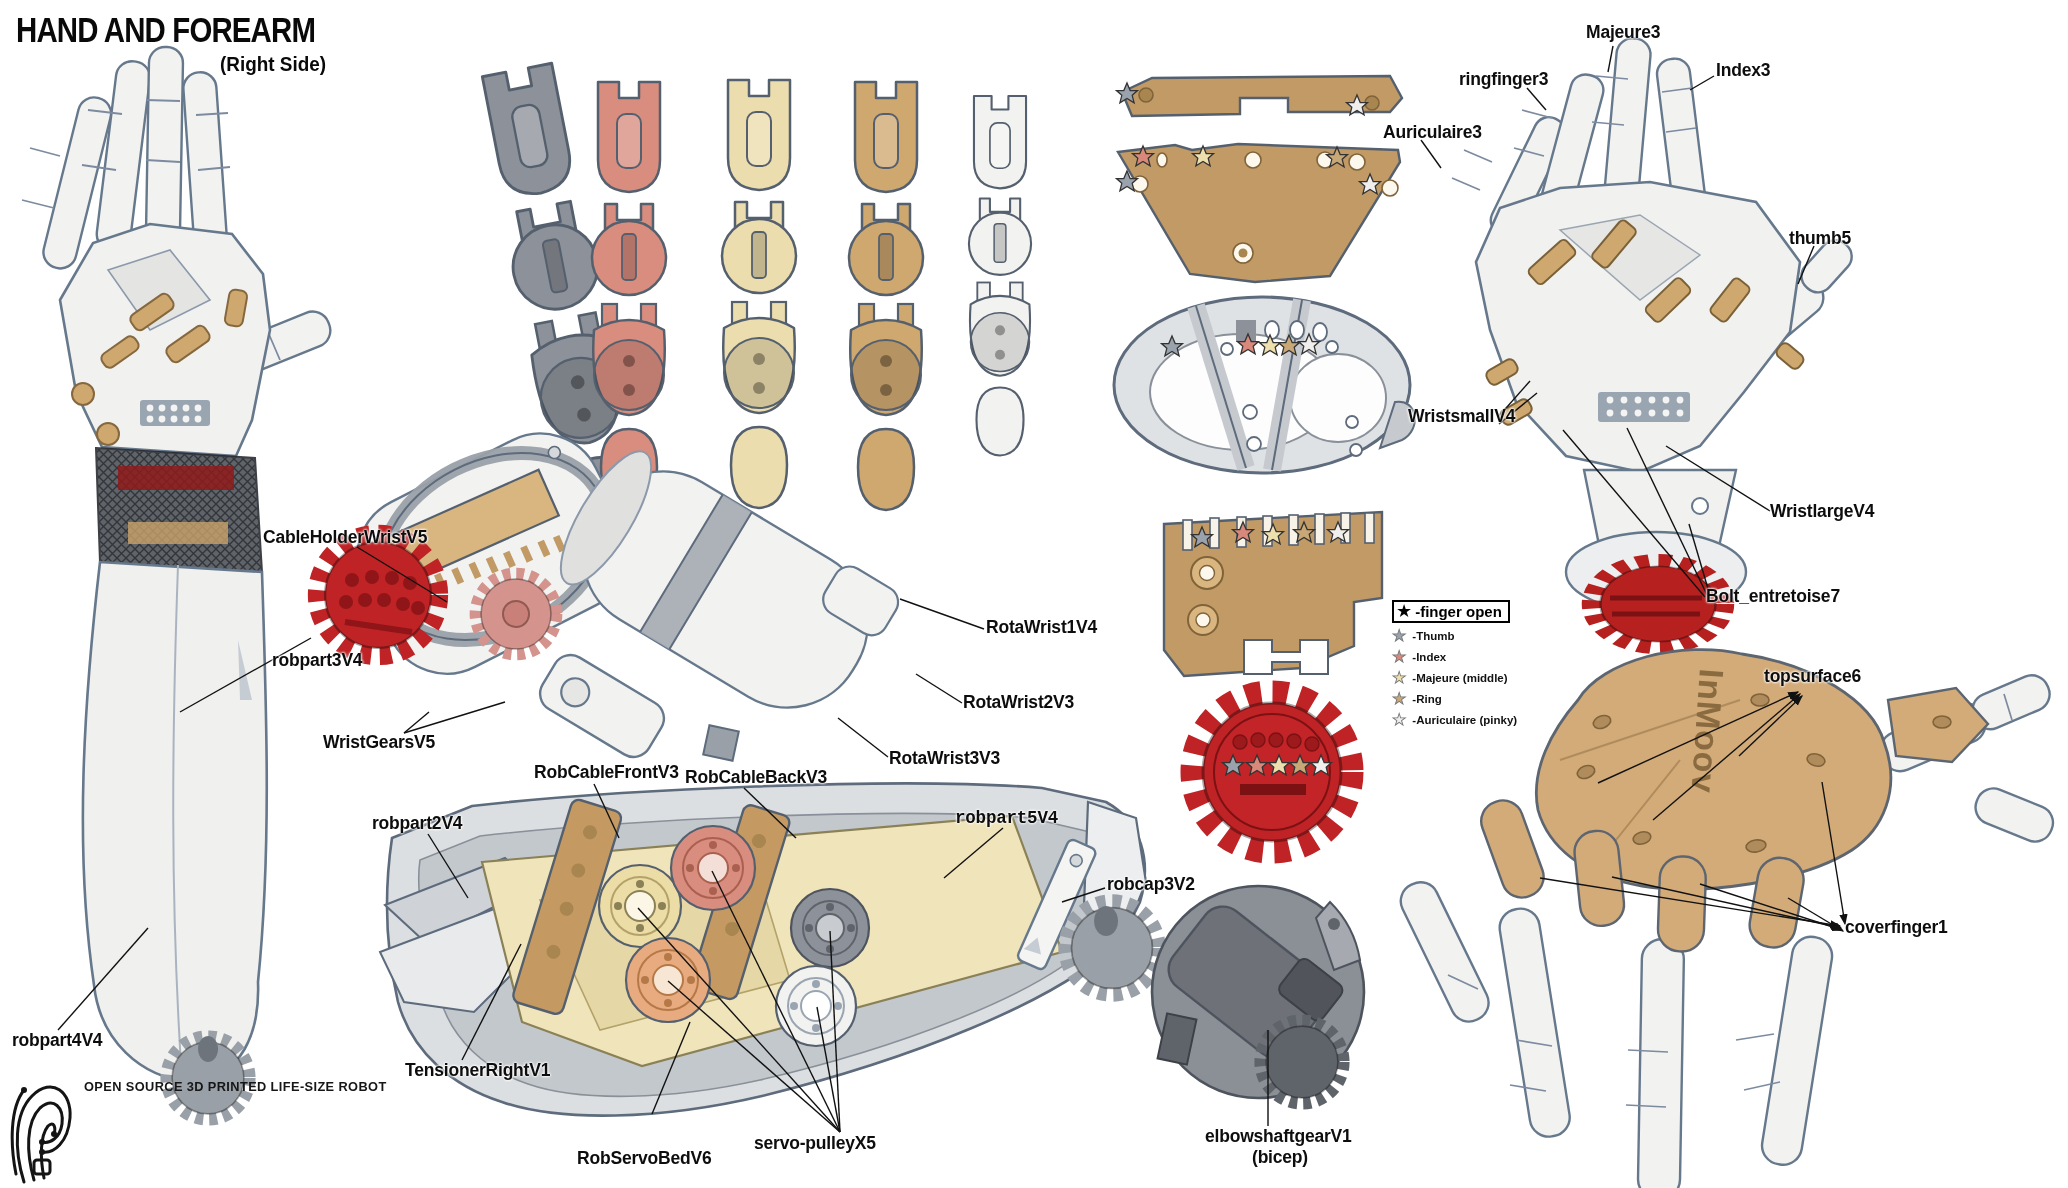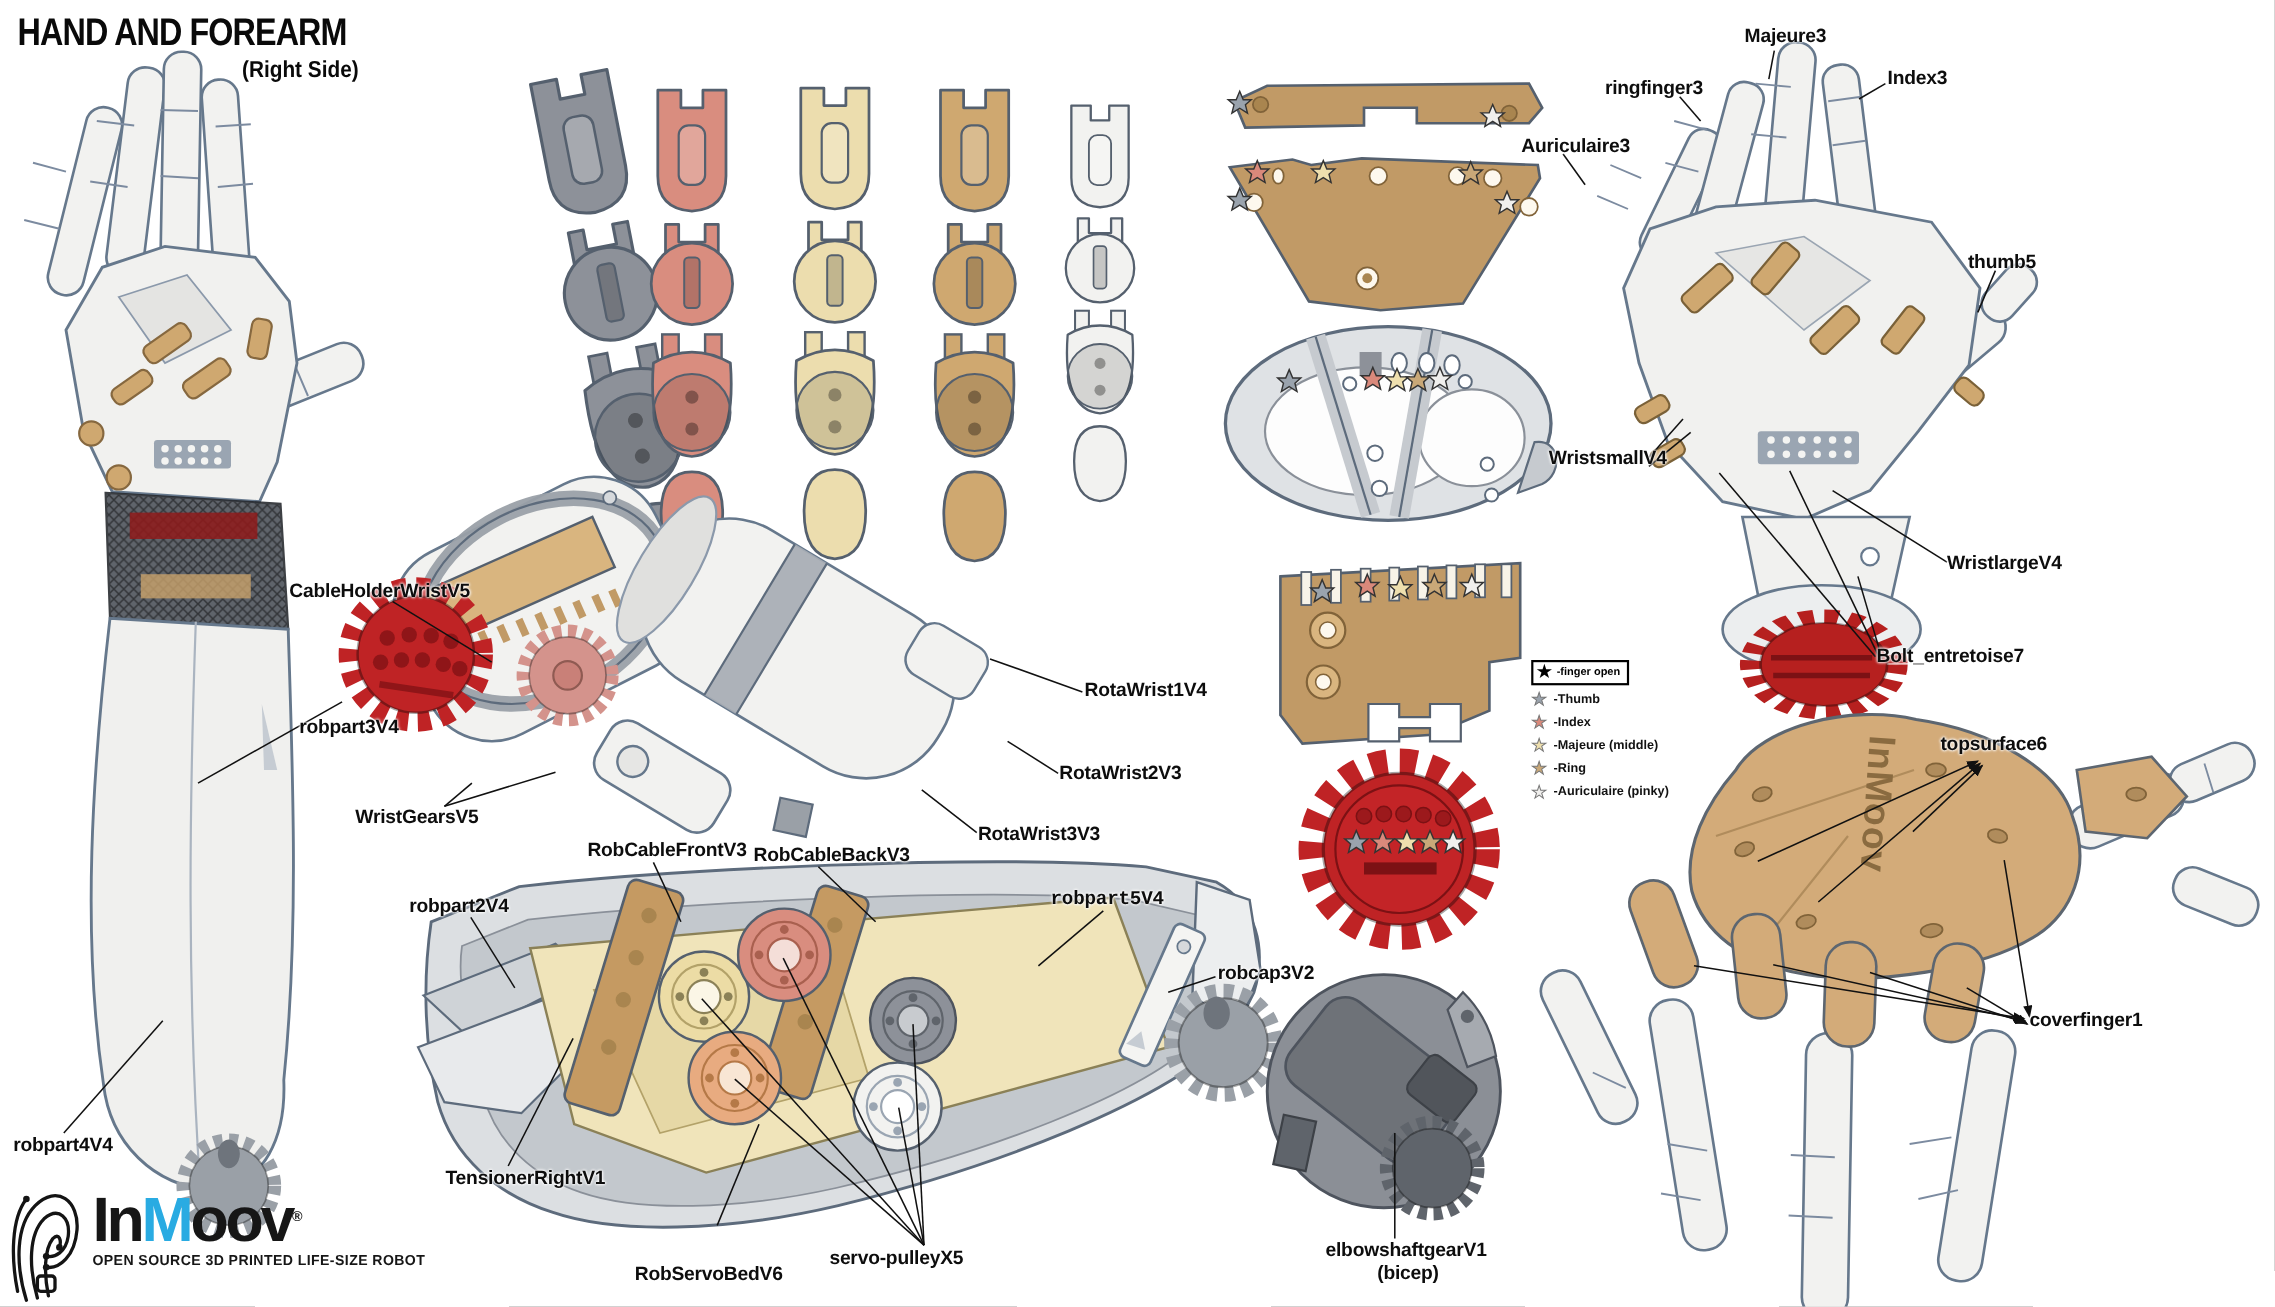--- a/index.html
+++ b/index.html
@@ -12,21 +12,21 @@
   
   .title-main{position:absolute;left:16px;top:10px;font-size:35px;font-weight:bold;color:#090909;
               transform:scaleX(0.84);transform-origin:left top;letter-spacing:-1px;white-space:nowrap;z-index:3;}
   .title-sub{position:absolute;left:220px;top:52px;font-size:21px;font-weight:bold;color:#090909;
              transform:scaleX(0.9);transform-origin:left top;white-space:nowrap;z-index:3;}
   
   .legend{position:absolute;left:1392px;top:600px;z-index:3;}
   .legend-header{display:inline-flex;align-items:center;gap:3px;border:2px solid #000;background:#fff;
                  padding:0 6px 1px 2px;}
   .legend-header .star{font-family:"DejaVu Sans",sans-serif;font-size:18px;color:#000;line-height:18px;}
-  .legend-header .txt{font-size:10px;font-weight:bold;color:#000;}
+  .legend-header .txt{font-size:15px;font-weight:bold;color:#000;}
   .legend-item{display:flex;align-items:center;gap:6px;margin-top:5px;height:16px;}
   .legend-item .star{font-family:"DejaVu Sans",sans-serif;font-size:16px;line-height:14px;
                      -webkit-text-stroke:0.9px #777;}
   .legend-item .txt{font-size:11.5px;font-weight:bold;color:#111;}
   
   .logo{position:absolute;left:10px;top:1078px;z-index:3;display:flex;align-items:flex-start;}
   .logo-text{margin-left:6px;}
   .logo-name{font-size:57px;font-weight:bold;letter-spacing:-3px;color:#161616;line-height:56px;}
   .logo-name .accent{color:#29abe2;}
   .logo-reg{font-size:13px;font-weight:bold;vertical-align:18px;letter-spacing:0;}
@@ -548,18 +548,17 @@
       </g>
       <g fill="#141414">
         <circle cx="32" cy="74" r="3"></circle>
           <circle cx="32" cy="64" r="3"></circle>
           <circle cx="44" cy="56" r="3"></circle>
           <circle cx="14" cy="12" r="3"></circle>
       </g>
       <rect x="24" y="82" width="16" height="14" rx="3" fill="none" stroke="#141414" stroke-width="3"></rect>
     </svg>
     <div class="logo-text">
-      <div class="logo-name"><span>In</span><span class="accent">M</span><span>oov</span><span class="logo-reg">®</span></div>
       <div class="logo-tagline">OPEN SOURCE 3D PRINTED LIFE-SIZE ROBOT</div>
     </div>
   </div>
 
 </div>
 
 </body></html>

